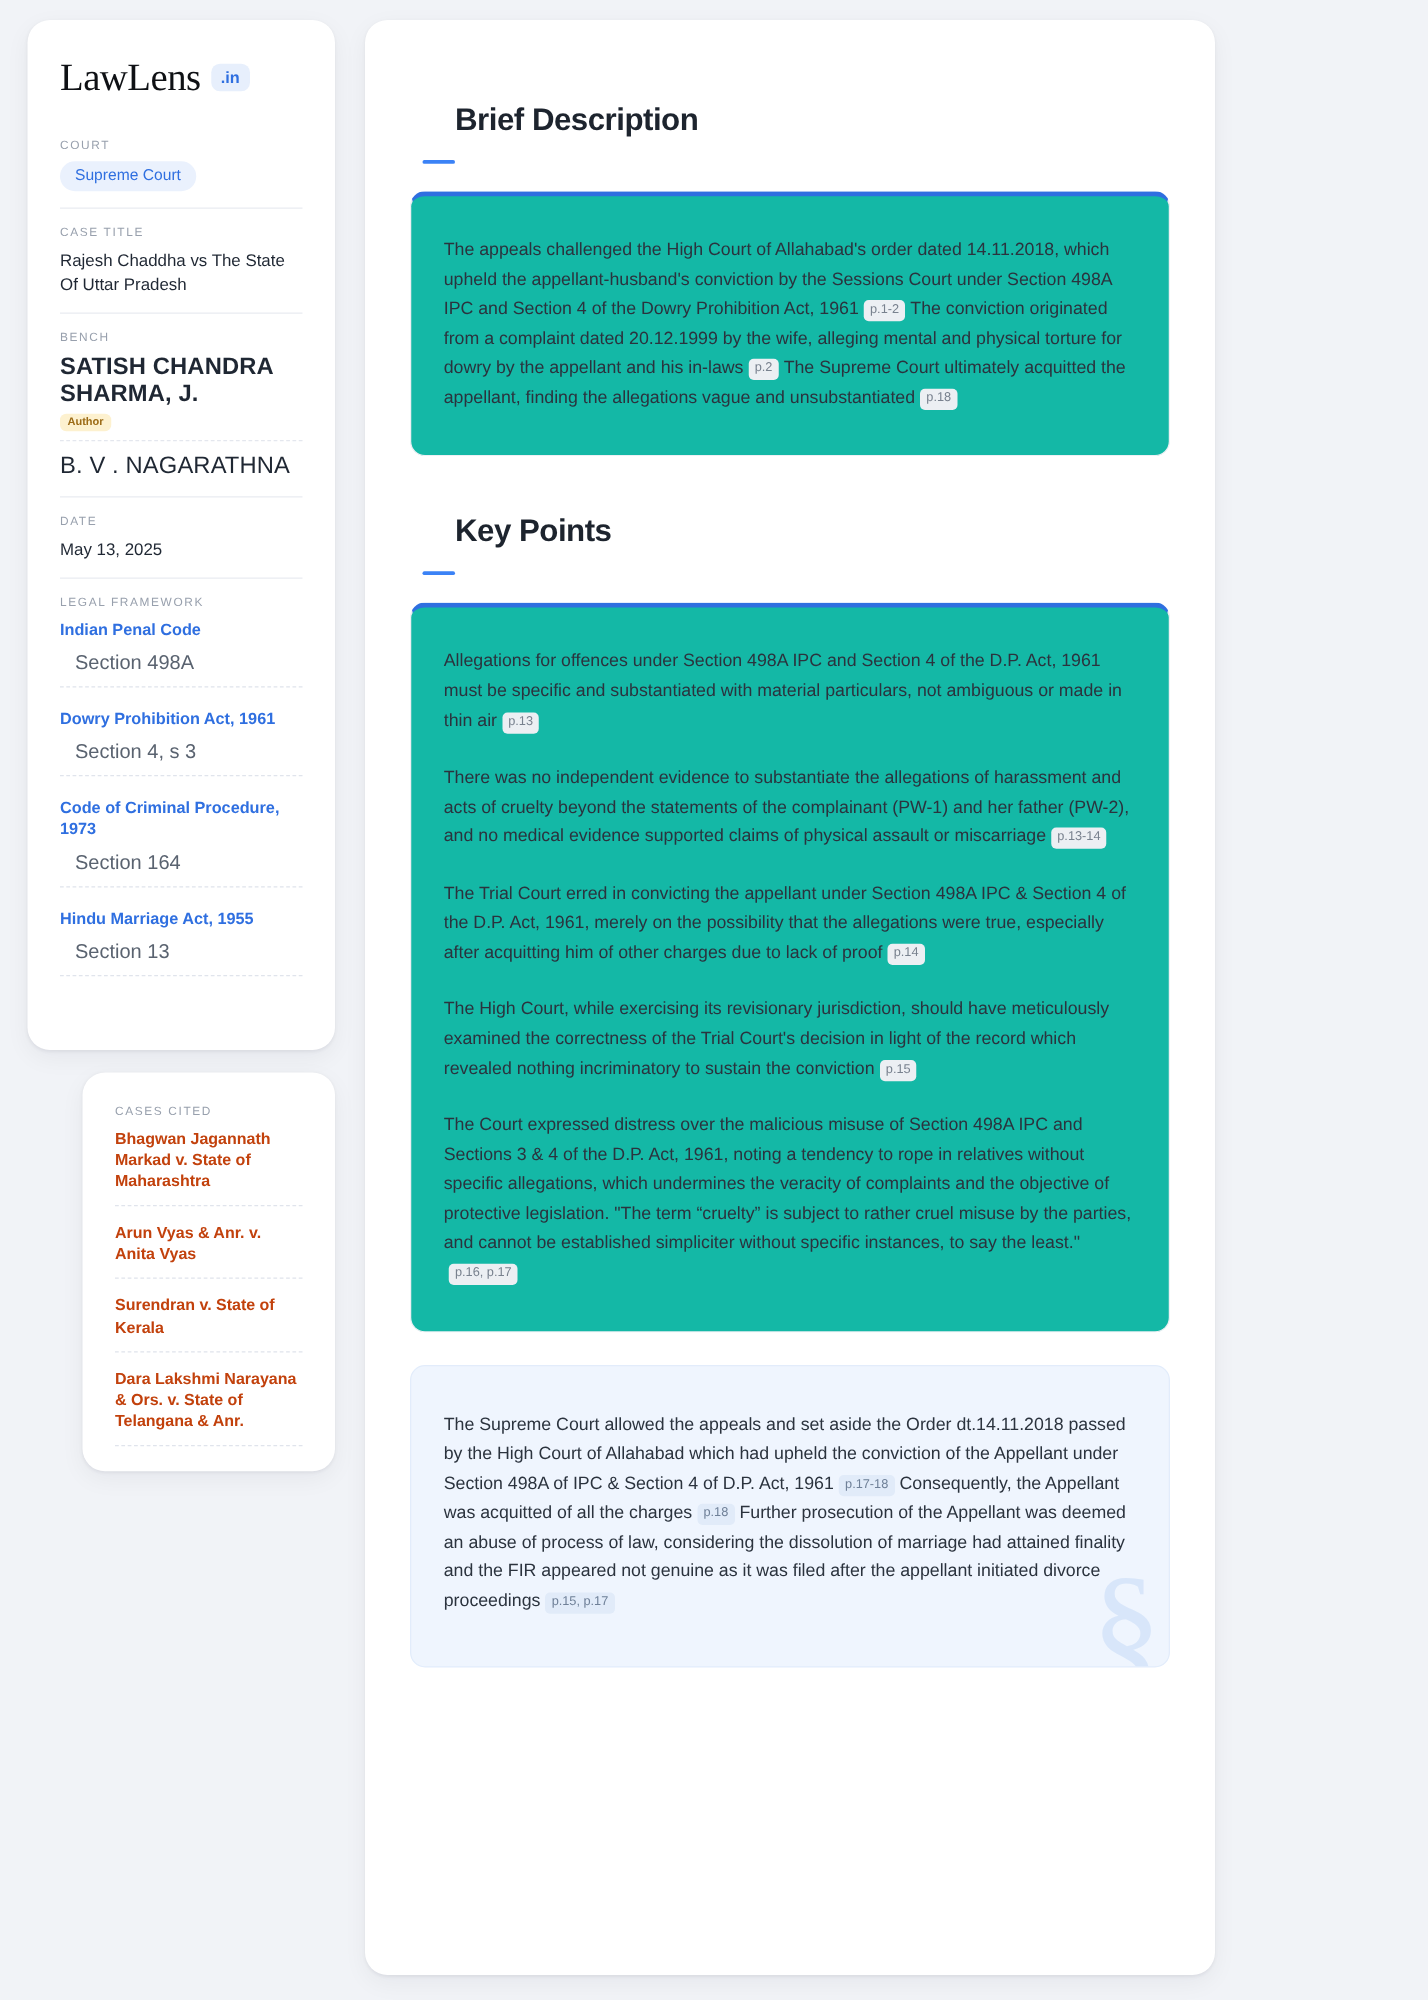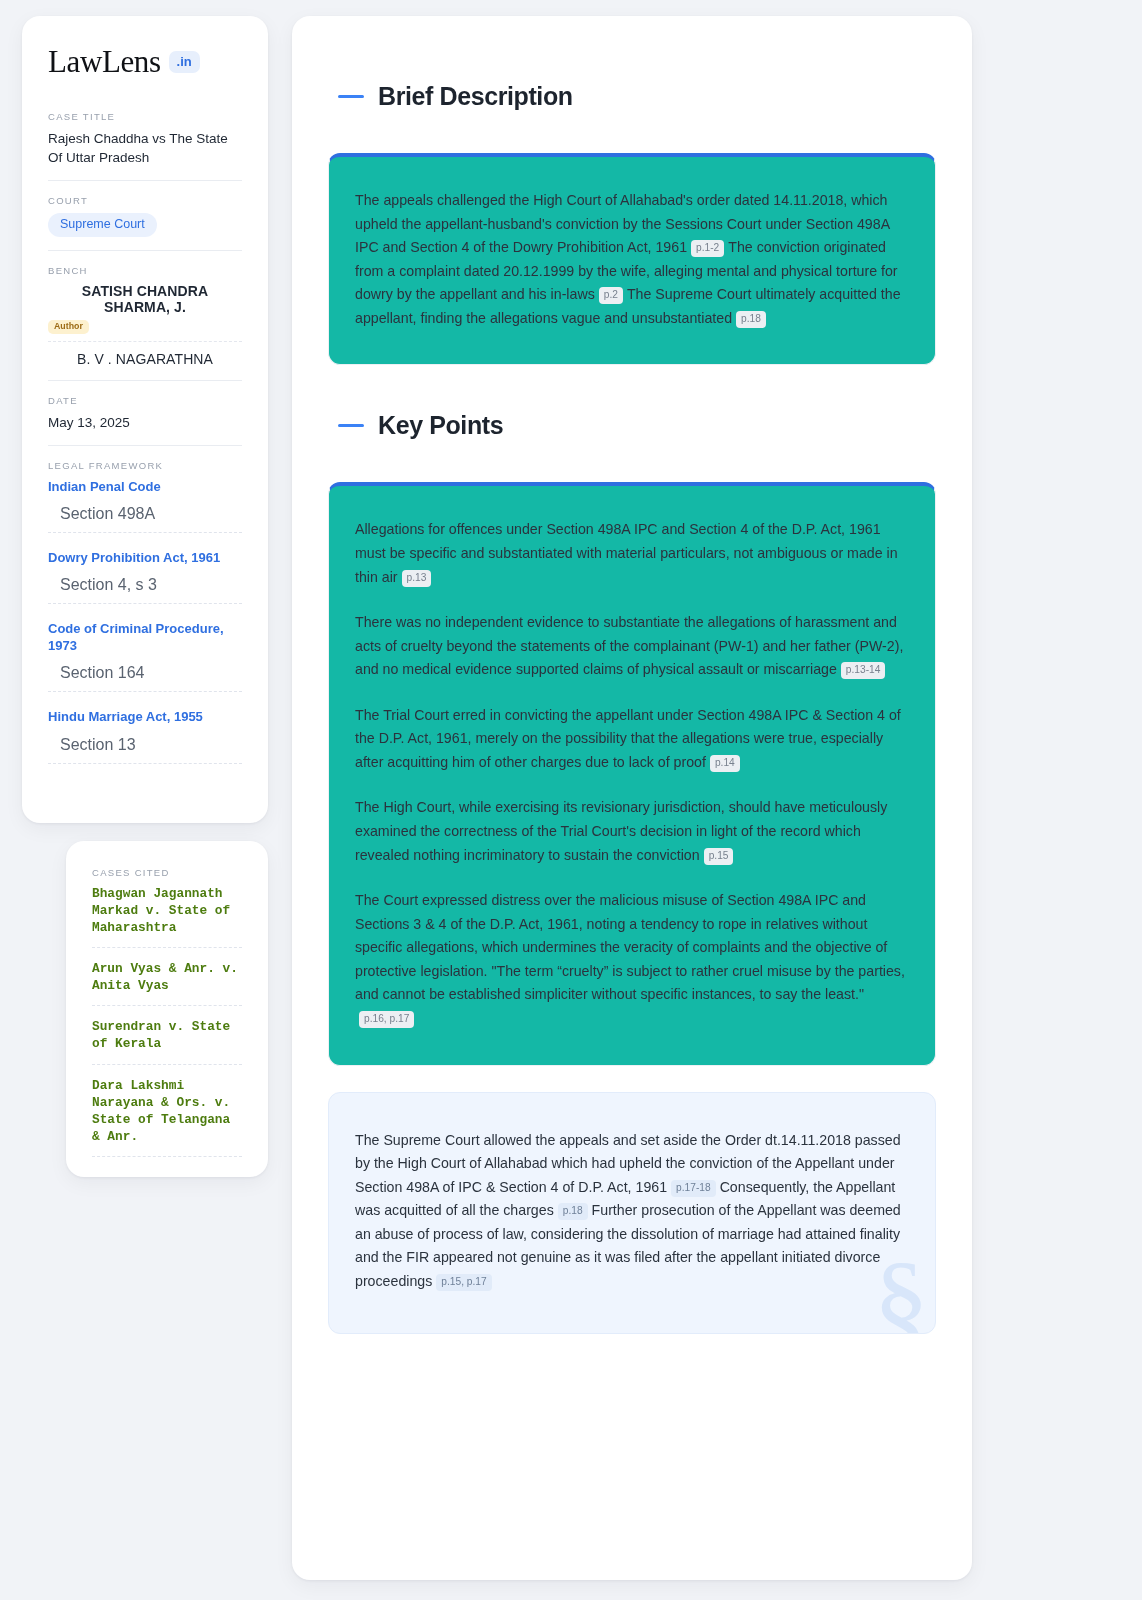--- a/index.html
+++ b/index.html
@@ -62,21 +62,21 @@
   .court-pill {
     display: inline-block;
     background: #eaf1fd;
     color: #2f6fe0;
     font-size: 12.5px;
     padding: 5px 12px 6px;
     border-radius: 999px;
     line-height: 1;
   }
 
-  .judge { font-size: 14px; color: #1f2733; letter-spacing: .1px; text-align: center; }
+  .judge { font-size: 19px; color: #1f2733; letter-spacing: .1px; }
   .judge.primary { font-weight: 700; }
   .judge-block { padding-bottom: 7px; border-bottom: 1px dashed #e4e7ee; margin-bottom: 9px; }
   .judge-block:last-child { border-bottom: none; margin-bottom: 0; padding-bottom: 0; }
   .author-badge {
     display: inline-block;
     margin-top: 4px;
     background: #fdf1cf;
     color: #9c6b16;
     font-size: 8.8px;
     font-weight: 700;
@@ -97,44 +97,42 @@
     font-size: 16px;
     color: #5a6370;
     padding: 0 0 9px 12px;
     border-bottom: 1px dashed #e0e4ec;
     margin-bottom: 16px;
   }
   .act:last-child .act-section { margin-bottom: 6px; }
 
   .sidebar-cases { padding: 26px 26px 20px 26px; margin-left: 44px; }
   .case-item {
-    color: #4d7c0f;
+    color: #c2410c;
     font-size: 12.8px;
     font-weight: 600;
     line-height: 1.34;
     padding-bottom: 11px;
     border-bottom: 1px dashed #e0e4ec;
     margin-bottom: 12px;
-    font-family: Liberation Mono, monospace;
   }
   .case-item:last-child { margin-bottom: 0; }
 
   
   .main {
     flex: 1 1 auto;
     background: #ffffff;
     border-radius: 18px;
     box-shadow: 0 1px 3px rgba(16,24,40,.06), 0 6px 20px rgba(16,24,40,.05);
     padding: 46px 36px 54px 36px;
   }
   .section { margin-bottom: 26px; }
   .section-head {
     display: flex;
-    align-items: center;
-    gap: 14px;
+    align-items: flex-end;
     margin-bottom: 22px;
     padding-left: 10px;
   }
   .dash { width: 26px; height: 3px; background: #3b82f6; border-radius: 2px; flex: 0 0 26px; }
   .section-title {
     font-size: 25px;
     font-weight: 700;
     color: #1d242e;
     letter-spacing: -0.4px;
     line-height: 1.1;
@@ -196,27 +194,27 @@
   <aside class="sidebar">
 
     <div class="card sidebar-main">
 
       <div class="logo-row">
         <span class="logo-word">LawLens</span>
         <span class="logo-tld">.in</span>
       </div>
 
       <div class="field">
+        <div class="field-label">COURT</div>
+        <span class="court-pill">Supreme Court</span>
+      </div>
+
+      <div class="field">
         <div class="field-label">CASE TITLE</div>
         <div class="field-value">Rajesh Chaddha vs The State Of Uttar Pradesh</div>
-      </div>
-
-      <div class="field">
-        <div class="field-label">COURT</div>
-        <span class="court-pill">Supreme Court</span>
       </div>
 
       <div class="field">
         <div class="field-label">BENCH</div>
         <div class="judge-block">
           <div class="judge primary">SATISH CHANDRA SHARMA, J.</div>
           <span class="author-badge">Author</span>
         </div>
         <div class="judge-block">
           <div class="judge">B. V . NAGARATHNA</div>

